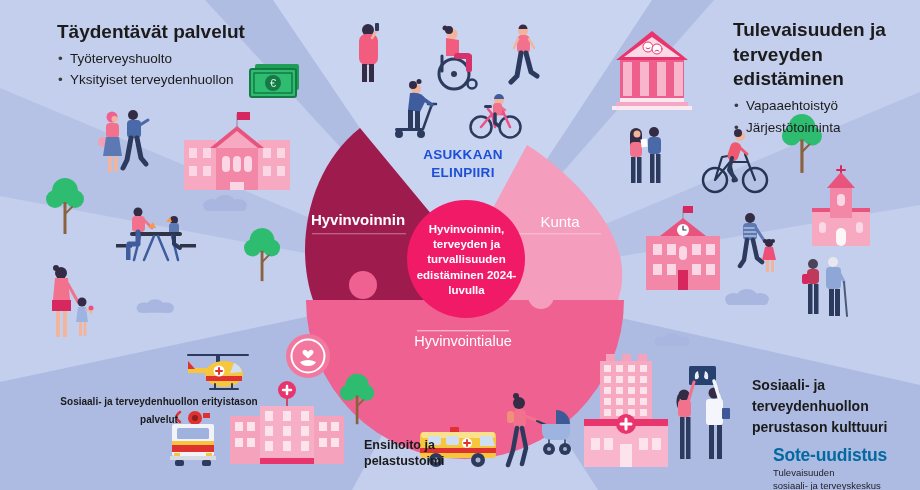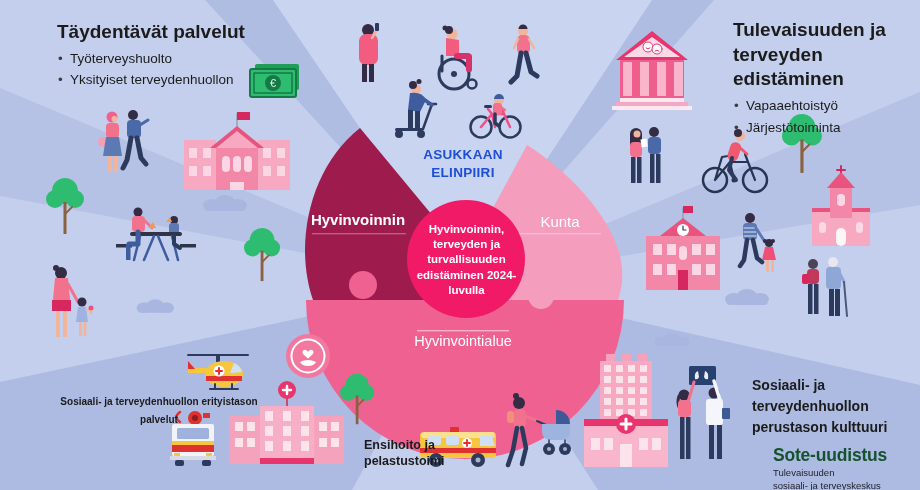--- a/index.html
+++ b/index.html
@@ -11,21 +11,21 @@
   .h{font-weight:bold;font-size:19px;line-height:1.3;margin:0 0 3px 0;}
   ul.blt{list-style:none;margin:2px 0 0 0;padding:0;font-size:13.5px;line-height:1.6;}
   ul.blt li{padding-left:13px;position:relative;}
   ul.blt li::before{content:"\2022";position:absolute;left:1px;color:#3c3c3c;}
   .tl{left:57px;top:20px;width:220px;}
   .tr{left:733px;top:18px;width:168px;}
   .bl{left:55px;top:393px;width:208px;font-weight:bold;font-size:10px;line-height:1.75;text-align:center;}
   .br{left:752px;top:375px;width:142px;font-weight:bold;font-size:14px;line-height:1.5;}
   .ec{left:364px;top:437px;width:98px;font-weight:bold;font-size:12.5px;line-height:1.3;}
   .logo{left:773px;top:446px;width:140px;}
-  .logo .t{font-weight:bold;font-size:17.5px;letter-spacing:-0.2px;color:#14532d;line-height:1.1;}
+  .logo .t{font-weight:bold;font-size:17.5px;letter-spacing:-0.2px;color:#0369a1;line-height:1.1;}
   .logo .s{font-size:9.5px;line-height:1.3;color:#22222e;margin-top:2px;}
   .lbl{position:absolute;text-align:center;color:#fff;}
   .lbl-society{left:298px;top:211px;width:120px;font-weight:bold;font-size:15px;}
   .lbl-kunta{left:514px;top:213px;width:92px;font-weight:normal;font-size:15px;}
   .lbl-hyv{left:388px;top:333px;width:150px;font-size:14.5px;}
   .lbl-asu{left:395px;top:146px;width:136px;font-weight:bold;font-size:13.5px;
            line-height:1.32;color:#1d4ed8;letter-spacing:.3px;text-align:center;position:absolute;}
   .lbl-center{left:406px;top:213px;width:121px;height:94px;display:flex;align-items:center;
               justify-content:center;text-align:center;color:#fff;font-weight:bold;
               font-size:11.5px;line-height:1.33;position:absolute;}

